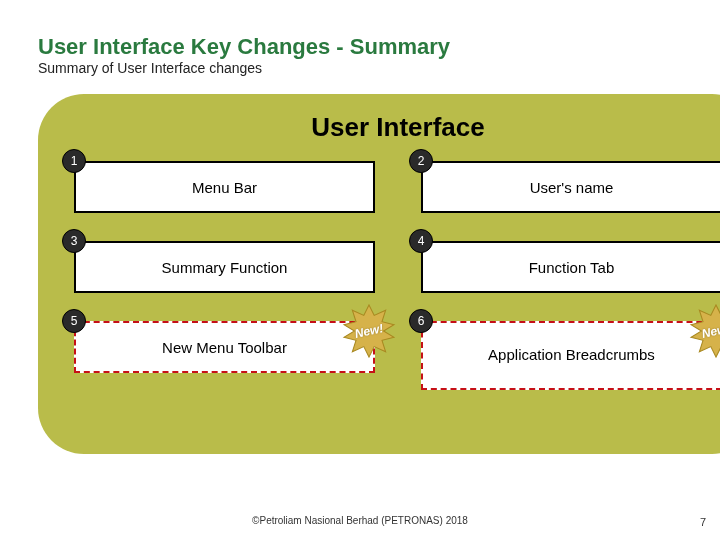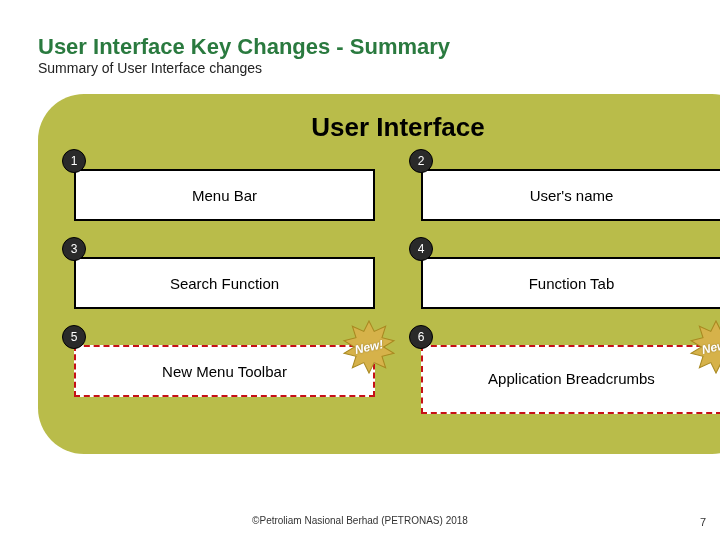--- a/index.html
+++ b/index.html
@@ -71,21 +71,20 @@
     background: #fff;
     border: 2.5px solid #000;
     text-align: center;
     font-size: 15px;
     color: #000;
     padding: 14px 6px;
     min-height: 52px;
     display: flex;
     align-items: center;
     justify-content: center;
-    margin-top: 8px;
   }
   .box.dashed {
     border: 2.5px dashed #c61017;
   }
   .box.two-line {
     line-height: 1.25;
     padding: 23px 6px;
     align-items: flex-end;
   }
   .burst {
@@ -151,21 +150,21 @@
       <div class="cell">
         <div class="num">2</div>
         <div class="box">
           <span>User's name</span>
         </div>
       </div>
 
       <div class="cell">
         <div class="num">3</div>
         <div class="box">
-          <span>Search Function</span>
+          <span>Summary Function</span>
         </div>
       </div>
 
       <div class="cell">
         <div class="num">4</div>
         <div class="box">
           <span>Function Tab</span>
         </div>
       </div>
 

